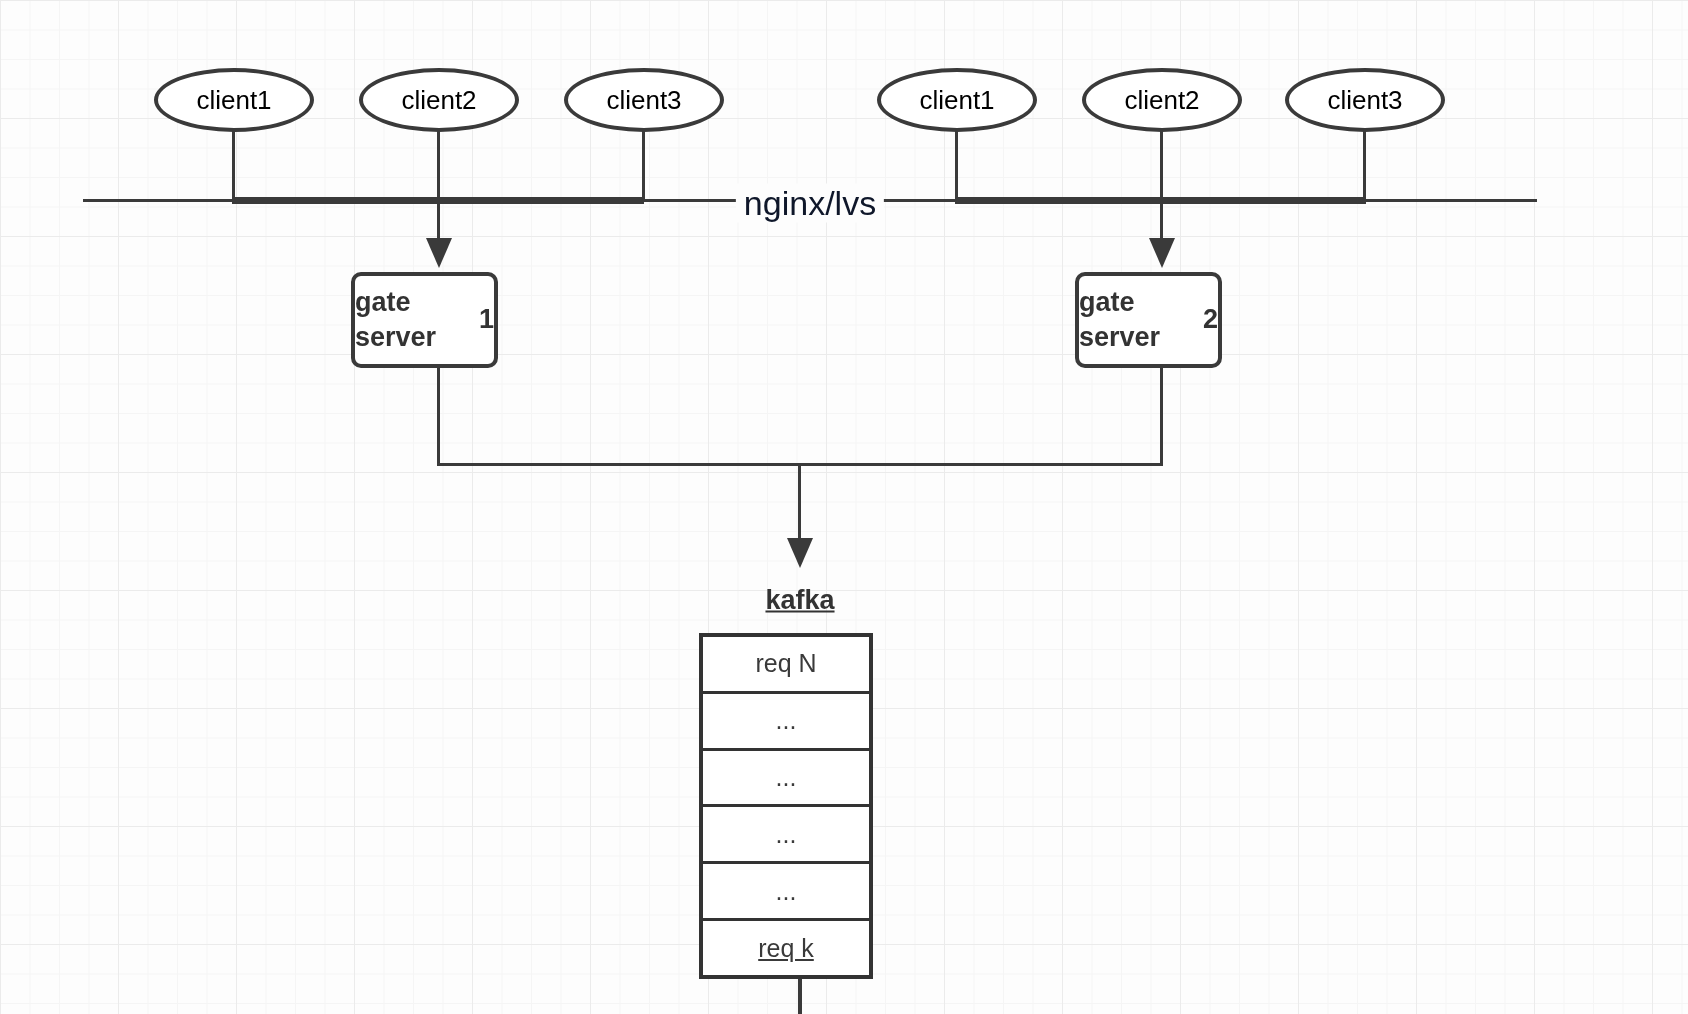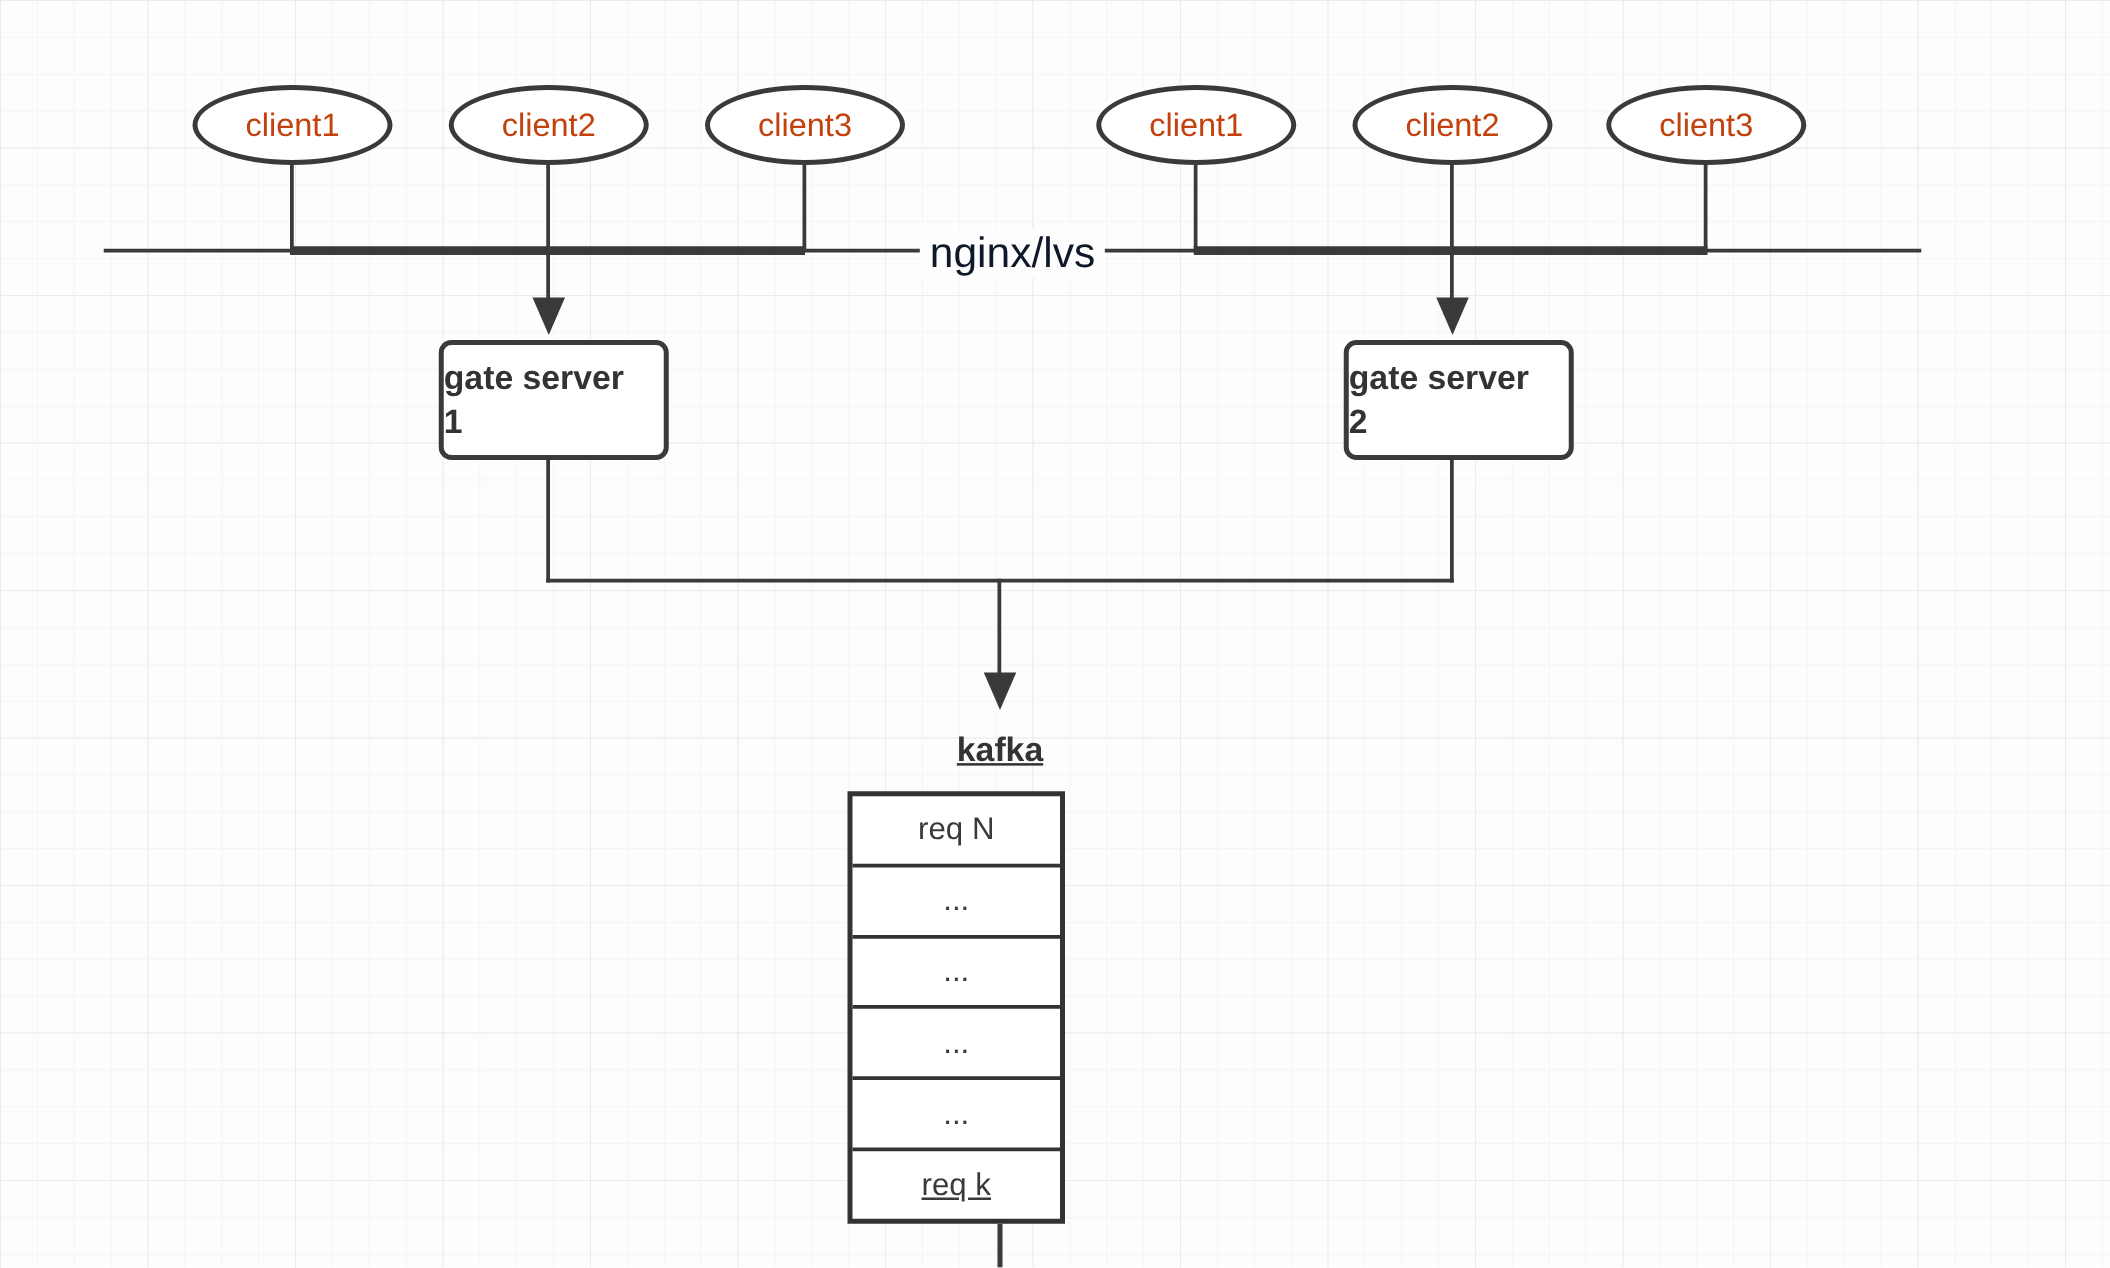--- a/index.html
+++ b/index.html
@@ -23,21 +23,21 @@
   }
   .node-ellipse{
     position:absolute;
     width:160px;height:64px;
     border:4px solid #3a3a3a;
     border-radius:50%;
     background:#ffffff;
     box-sizing:border-box;
     display:flex;align-items:center;justify-content:center;
     font-size:26px;
-    color:#c2410c;
+    color:#000000;
   }
   .vline{position:absolute;width:3px;background:#3a3a3a;}
   .hline{position:absolute;height:3px;background:#3a3a3a;}
   .hline-thick{position:absolute;height:7px;background:#3a3a3a;}
   .arrowhead-down{
     position:absolute;width:0;height:0;
     border-left:13px solid transparent;
     border-right:13px solid transparent;
     border-top:30px solid #3a3a3a;
   }
@@ -47,38 +47,38 @@
     transform:translate(-50%,-50%);
     background:#fdfdfd;
     padding:0 8px;
     font-size:34px;
     font-weight:400;
     color:#0f172a;
     white-space:nowrap;
   }
   .gate-box{
     position:absolute;
-    width:184px;height:96px;
+    width:147px;height:96px;
     border:4px solid #3a3a3a;
     border-radius:10px;
     background:#ffffff;
     box-sizing:border-box;
-    display:flex;flex-direction:column;justify-content:center;
+    display:flex;flex-direction:row;align-items:center;justify-content:center;
     font-size:27px;font-weight:600;line-height:1.3;
     color:#333333;
   }
   .kafka-label{
     position:absolute;
     left:800px;top:600px;
     transform:translate(-50%,-50%);
     font-size:27px;font-weight:700;color:#333333;text-decoration:underline;
   }
   .queue{
     position:absolute;
-    left:678px;top:633px;
+    left:699px;top:633px;
     width:174px;height:346px;
     border:4px solid #333333;
     background:#ffffff;
     box-sizing:border-box;
     display:flex;flex-direction:column;
   }
   .queue-row{
     flex:1;
     display:flex;align-items:center;justify-content:center;
     font-size:25px;color:#3a3a3a;

